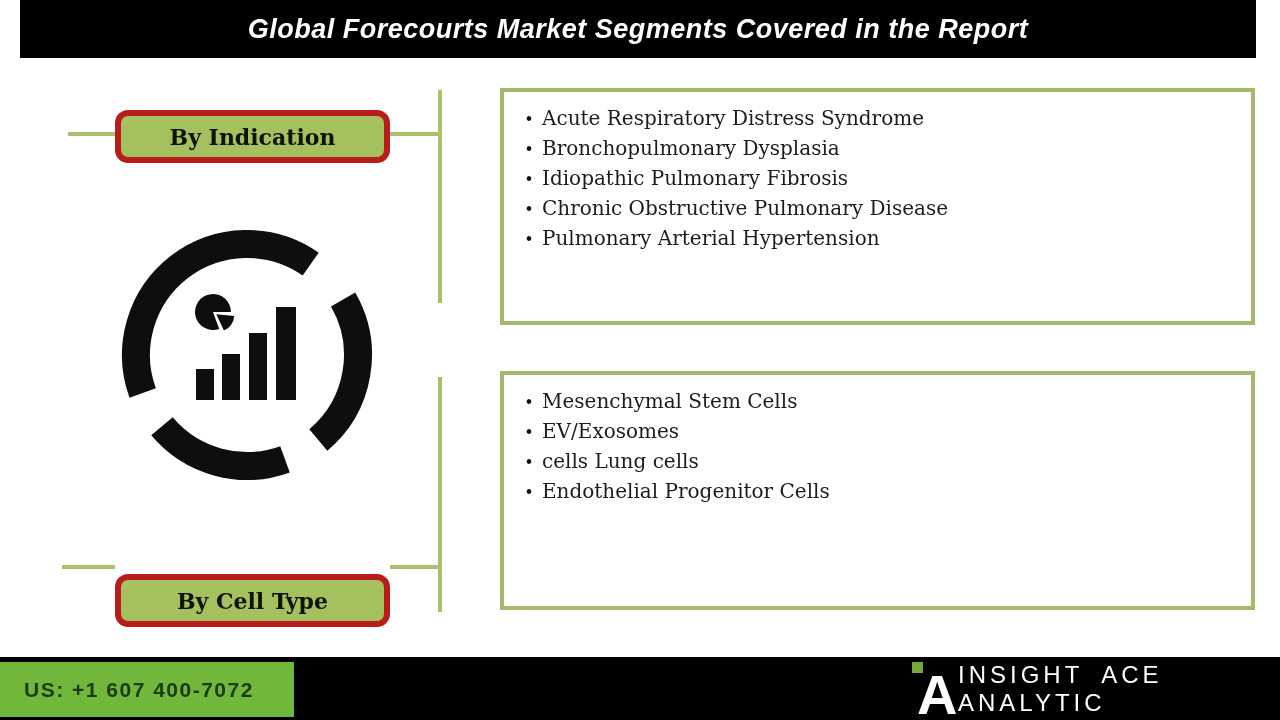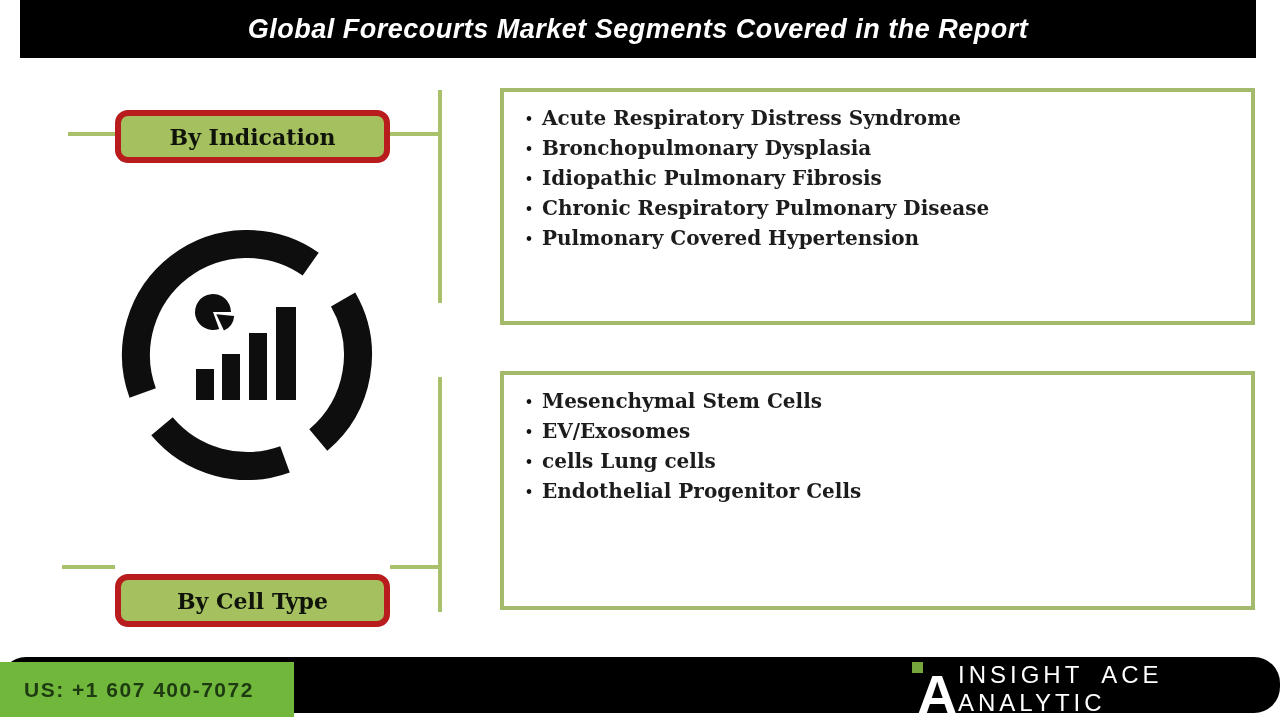--- a/index.html
+++ b/index.html
@@ -42,25 +42,25 @@
     list-style:none;margin:0;padding:12px 10px 0 12px;
   }
   .list-box li{
     display:flex;align-items:baseline;
     font-family:"DejaVu Serif","Liberation Serif",serif;
     font-size:20px;line-height:29px;color:#1c1c1c;
   }
   .list-box .bullet{
     flex:0 0 26px;text-align:center;font-size:16px;color:#111;
   }
-  .list-box .item-text{white-space:nowrap;font-weight:bold;}
+  .list-box .item-text{white-space:nowrap;}
   
   .market-icon{position:absolute;left:117px;top:225px;}
   
-  .footer-bar{position:absolute;left:0;top:657px;width:1280px;height:56px;background:#000;border-radius:26px;}
+  .footer-bar{position:absolute;left:0;top:657px;width:1280px;height:63px;background:#000;}
   .footer-green{
     position:absolute;left:0;top:5px;width:294px;height:55px;background:#71b73c;
     display:flex;align-items:center;padding-left:24px;box-sizing:border-box;
   }
   .footer-phone{
     font-family:"Liberation Sans",sans-serif;font-weight:bold;font-size:21px;
     color:#1d3a11;letter-spacing:1.5px;
   }
   .footer-logo{position:absolute;left:905px;top:0;width:58px;height:63px;}
   .logo-dot{position:absolute;left:7px;top:5px;width:11px;height:11px;background:#75a53c;}
@@ -127,25 +127,25 @@
         <li>
           <span class="bullet">•</span>
           <span class="item-text">Bronchopulmonary Dysplasia</span>
         </li>
         <li>
           <span class="bullet">•</span>
           <span class="item-text">Idiopathic Pulmonary Fibrosis</span>
         </li>
         <li>
           <span class="bullet">•</span>
-          <span class="item-text">Chronic Respiratory Pulmonary Disease</span>
+          <span class="item-text">Chronic Obstructive Pulmonary Disease</span>
         </li>
         <li>
           <span class="bullet">•</span>
-          <span class="item-text">Pulmonary Covered Hypertension</span>
+          <span class="item-text">Pulmonary Arterial Hypertension</span>
         </li>
       </ul>
   </div>
 
   <div class="list-box" id="box-celltype">
     <ul>
         <li>
           <span class="bullet">•</span>
           <span class="item-text">Mesenchymal Stem Cells</span>
         </li>

